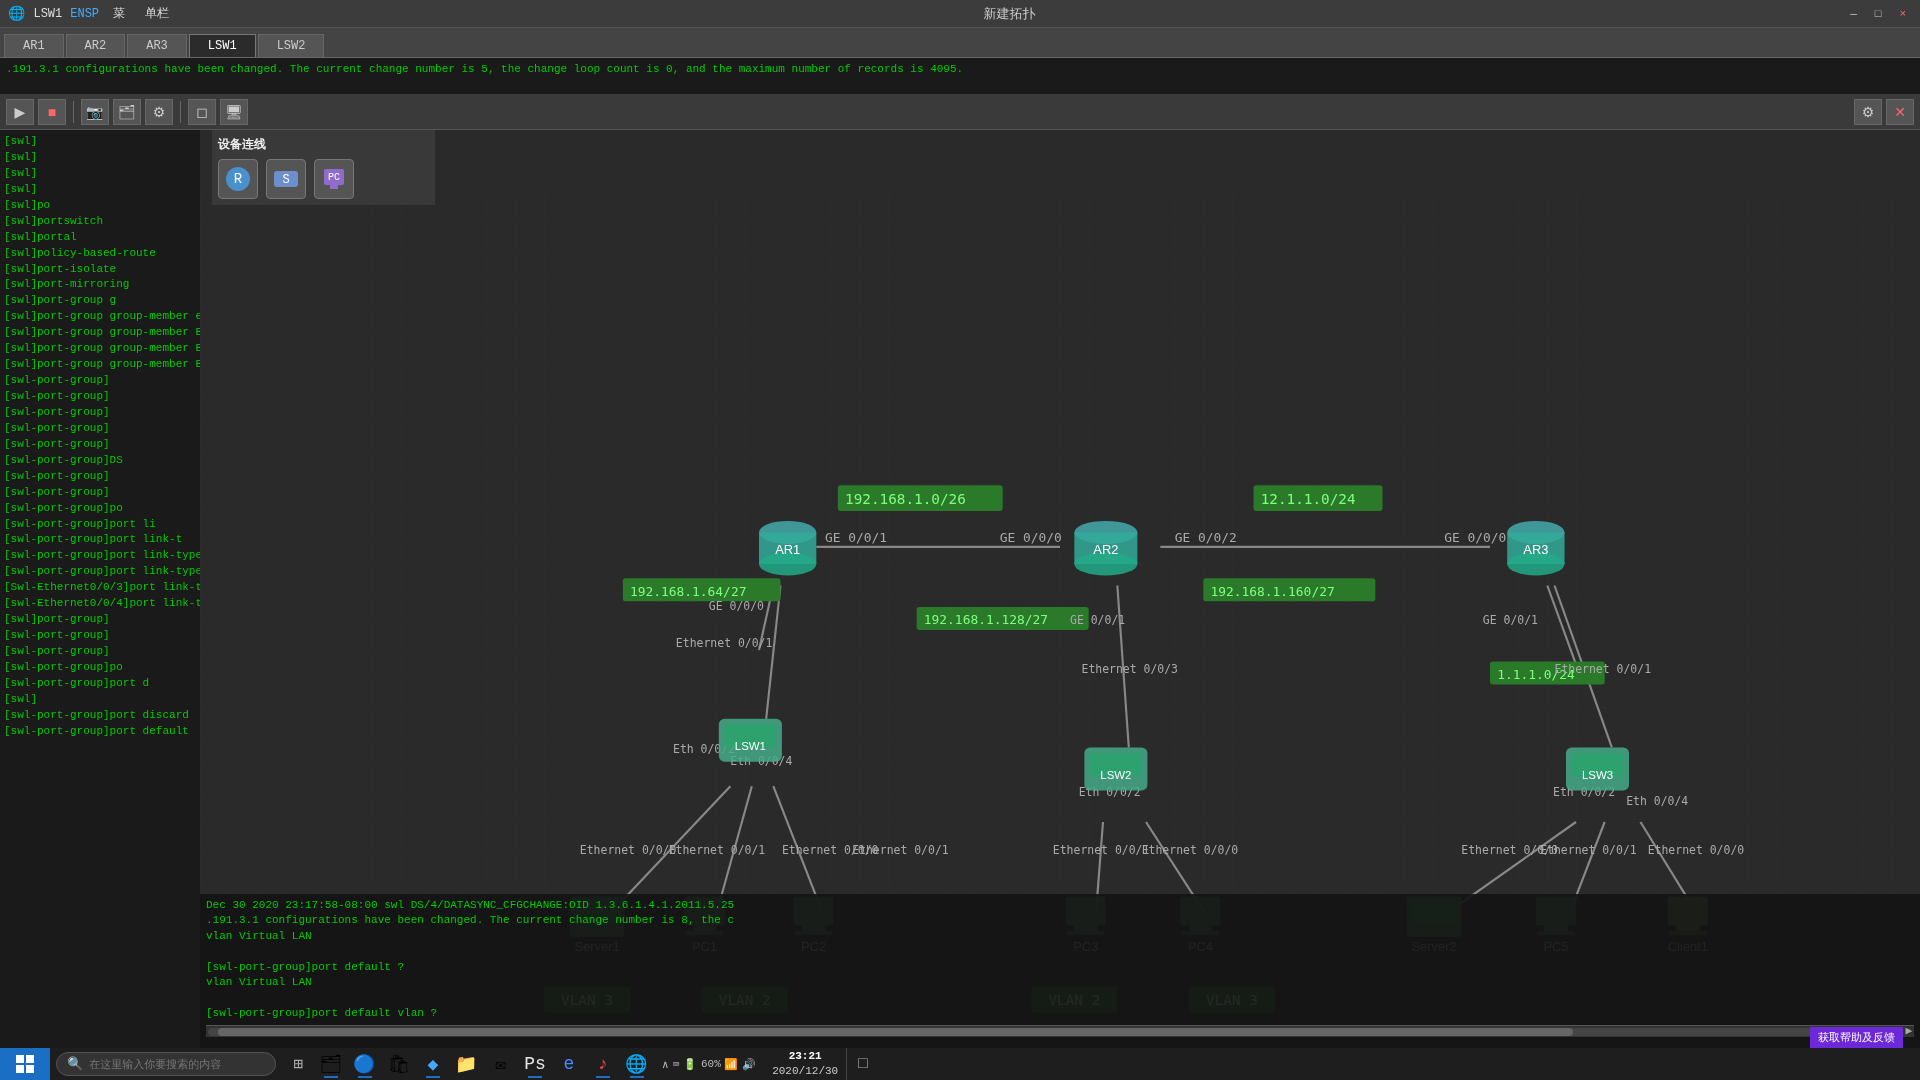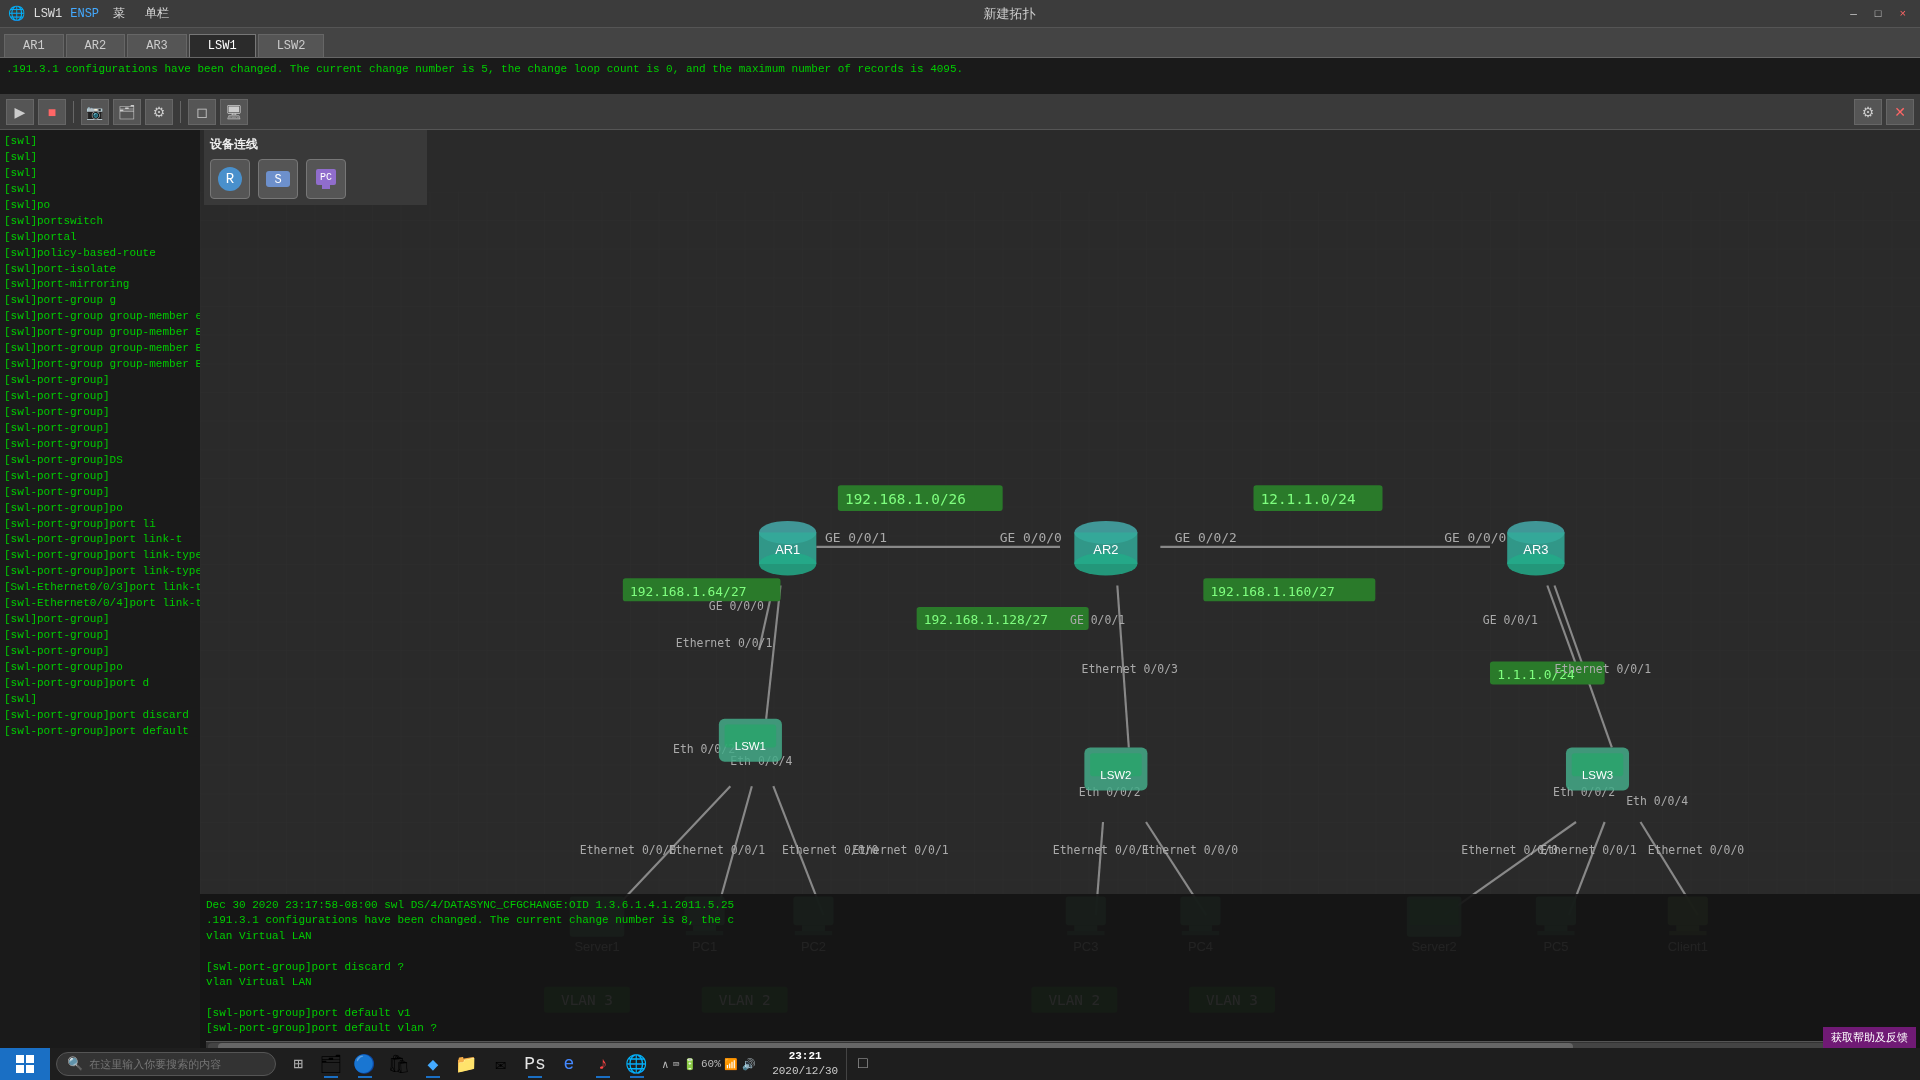--- a/index.html
+++ b/index.html
@@ -225,21 +225,21 @@
       color: #ccc;
       font-size: 11px;
       line-height: 1.4;
       padding: 0 8px;
     }
 
     
     #device-sidebar {
       position: absolute;
       top: 0;
-      left: 4px;
+      left: 12px;
       width: 223px;
       background: rgba(60,60,60,0.85);
       padding: 6px;
       color: #ddd;
       font-size: 11px;
       z-index: 10;
     }
     #device-sidebar h3 {
       font-size: 12px;
       margin-bottom: 6px;
@@ -270,22 +270,22 @@
       font-size: 11px;
       padding: 4px 6px;
       overflow: hidden;
       line-height: 1.4;
     }
 
     
     #help-btn {
       position: fixed;
       bottom: 32px;
-      right: 4px;
-      background: #701a75;
+      right: 17px;
+      background: #6d28d9;
       color: #fff;
       padding: 3px 8px;
       font-size: 11px;
       cursor: pointer;
       z-index: 1000;
     }
   </style>
 </head>
 <body>
 
@@ -591,24 +591,23 @@
       <rect x="690" y="555" width="60" height="18" rx="2" fill="#2a7a2a"></rect>
       <text x="720" y="568" text-anchor="middle" font-size="10" fill="#fff" font-family="monospace">VLAN 3</text>
     </svg>
 
     
     <div id="bottom-terminal">
       <div class="line">Dec 30 2020 23:17:58-08:00 swl DS/4/DATASYNC_CFGCHANGE:OID 1.3.6.1.4.1.2011.5.25</div>
       <div class="line">.191.3.1 configurations have been changed. The current change number is 8, the c</div>
       <div class="line">  vlan  Virtual LAN</div>
       <div class="line">&nbsp;</div>
-      <div class="line">[swl-port-group]port discard ?</div>
+      <div class="line">[swl-port-group]port default ?</div>
       <div class="line">  vlan  Virtual LAN</div>
       <div class="line">&nbsp;</div>
-      <div class="line">[swl-port-group]port default v1</div>
       <div class="line">[swl-port-group]port default vlan  ?</div>
 
       <div id="bottom-scrollbar" style="margin-top:4px;">
         <div id="bottom-scrollbar-track">
           <div id="bottom-scrollbar-thumb"></div>
         </div>
         <span style="margin-left:4px;color:#aaa;cursor:pointer;">▶</span>
       </div>
     </div>
   </div>

